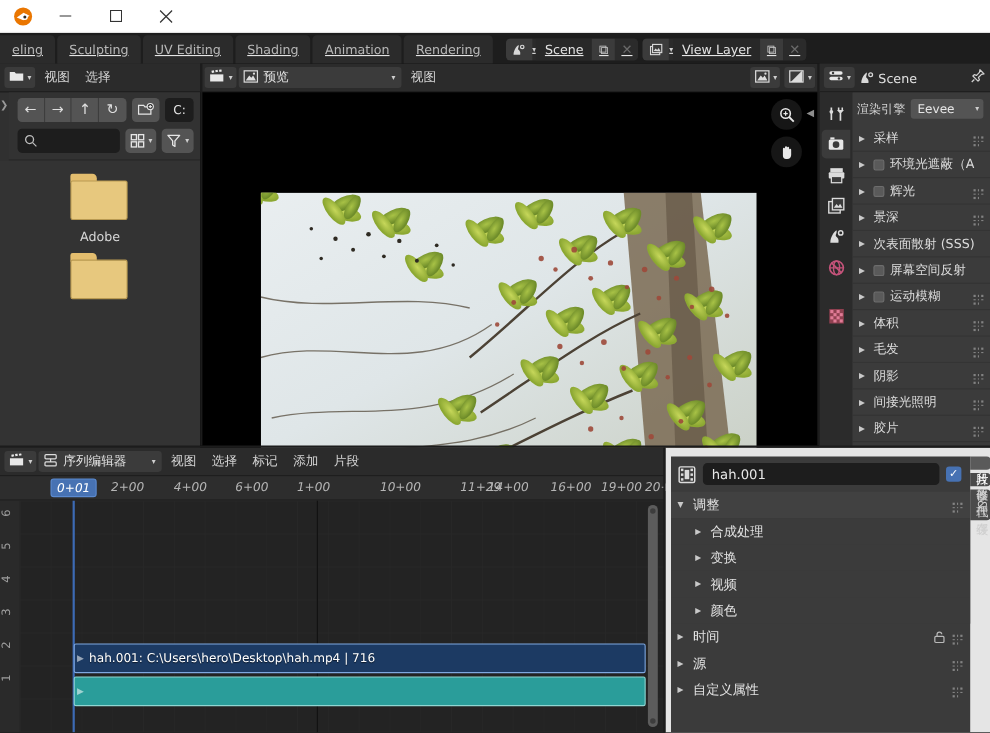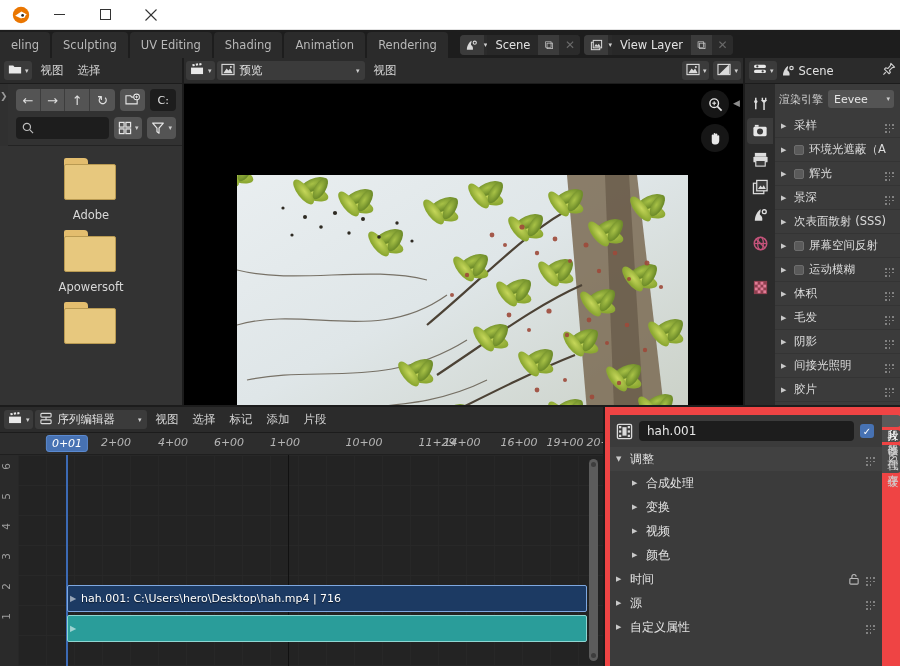--- a/index.html
+++ b/index.html
@@ -19,21 +19,21 @@
     border-bottom:1px solid #e2e2e2;
   }
   .tb-icon { width:30px; display:flex; align-items:center; justify-content:center; margin-left:6px;}
   .tb-title { color:#1a1a1a; font-size:12.5px; margin-left:4px; flex:1; }
   .tb-btns { display:flex; height:30px; }
   .tb-btn { width:46px; height:30px; display:flex; align-items:center; justify-content:center; color:#333; }
 
   
   .topbar {
     height:28px; background:#1d1d1d; display:flex; align-items:flex-end;
-    padding-left:0; position:relative;
+    padding-left:0; position:relative;text-decoration:underline;
   }
   .wstabs { display:flex; align-items:flex-end; height:28px; }
   .wstab {
     height:26px; display:flex; align-items:center; padding:0 11px;
     background:#2b2b2b; color:#b8b8b8; font-size:11.5px;
     border-radius:4px 4px 0 0; margin-right:2px; white-space:nowrap;
   }
   .wstab.partial { border-radius:0 4px 0 0; }
   .topbar-right { display:flex; align-items:center; margin-left:10px; height:26px; gap:4px;}
   .idblock { display:flex; align-items:center; height:20px; background:#2b2b2b; border-radius:4px; overflow:hidden; }
@@ -132,21 +132,21 @@
                    font-size:8px; color:rgba(255,255,255,.55); flex:none;}
   .strip .stext { padding-left:3px; white-space:nowrap; text-shadow:0 1px 1px rgba(0,0,0,.6);}
   .playhead { position:absolute; top:0; width:2px; height:211px; background:#3c6ab4; }
   .frame-end { position:absolute; top:0; width:1px; height:211px; background:#111; }
   .vscroll { position:absolute; right:7px; top:4px; width:9px; border-radius:5px; background:#5c5c5c;}
   .vscroll::before,.vscroll::after{content:"";position:absolute;left:2px;width:5px;height:5px;border-radius:50%;
     background:#3d3d3d;}
   .vscroll::before{top:3px;} .vscroll::after{bottom:3px;}
 
   
-  #strip-panel { left:605px; top:407px; width:295px; height:259px; background:#ef4444;}
+  #strip-panel { left:605px; top:407px; width:295px; height:259px; background:#e5e5e5;}
   .sp-body { position:absolute; left:5px; top:8px; width:272px; height:251px; background:#3b3b3b;}
   .sp-nameRow { display:flex; align-items:center; gap:6px; padding:6px 8px 6px 6px;}
   .sp-nameField { flex:1; height:20px; background:#1d1d1d; border-radius:4px; display:flex; align-items:center;
                   padding:0 8px; font-size:12px; color:#e8e8e8;}
   .sp-check { width:14px; height:14px; background:#4772b3; border-radius:3px; display:flex;
               align-items:center; justify-content:center; color:#fff; font-size:10px;}
   .sp-panel { display:flex; align-items:center; height:24px; gap:6px; position:relative; }
   .sp-panel.top-level { background:#414141; padding-left:6px; }
   .sp-panel.sub { padding-left:22px; background:#3b3b3b;}
   .sp-panel.plain { padding-left:6px; }
@@ -298,27 +298,20 @@
     </div>
 
     <div class="fb-body">
       <div id="fb-files">
           <div class="fb-item">
             <div class="folder-ico">
               <div class="tab"></div>
               <div class="body"></div>
             </div>
             <div class="fb-label">Adobe</div>
-          </div>
-          <div class="fb-item">
-            <div class="folder-ico">
-              <div class="tab"></div>
-              <div class="body"></div>
-            </div>
-            <div class="fb-label">Apowersoft</div>
           </div>
           <div class="fb-item">
             <div class="folder-ico">
               <div class="tab"></div>
               <div class="body"></div>
             </div>
             <div class="fb-label"></div>
           </div>
         </div>
     </div>

